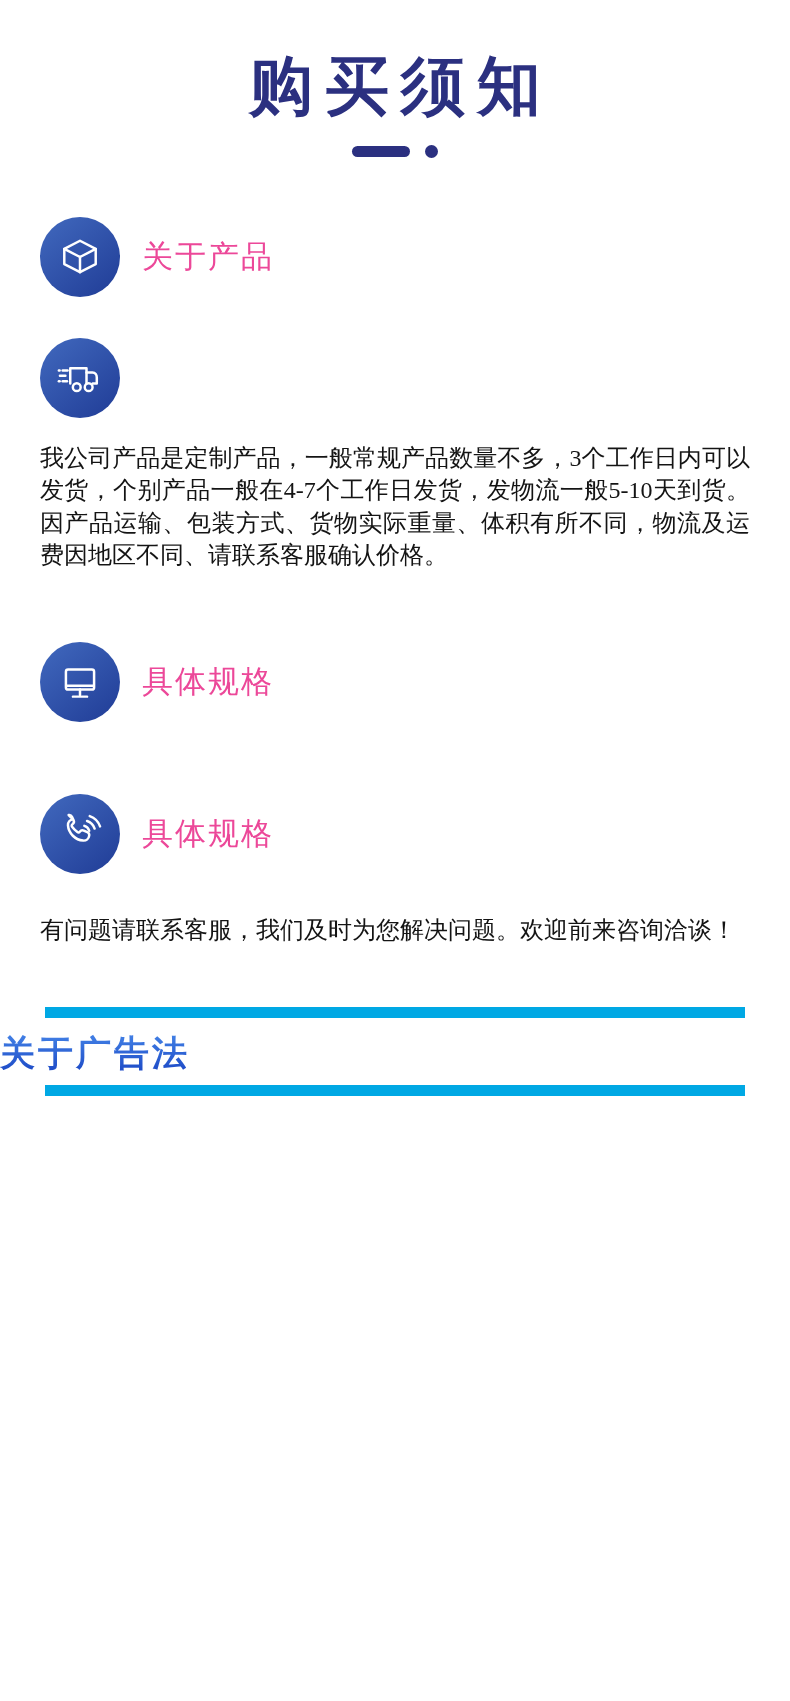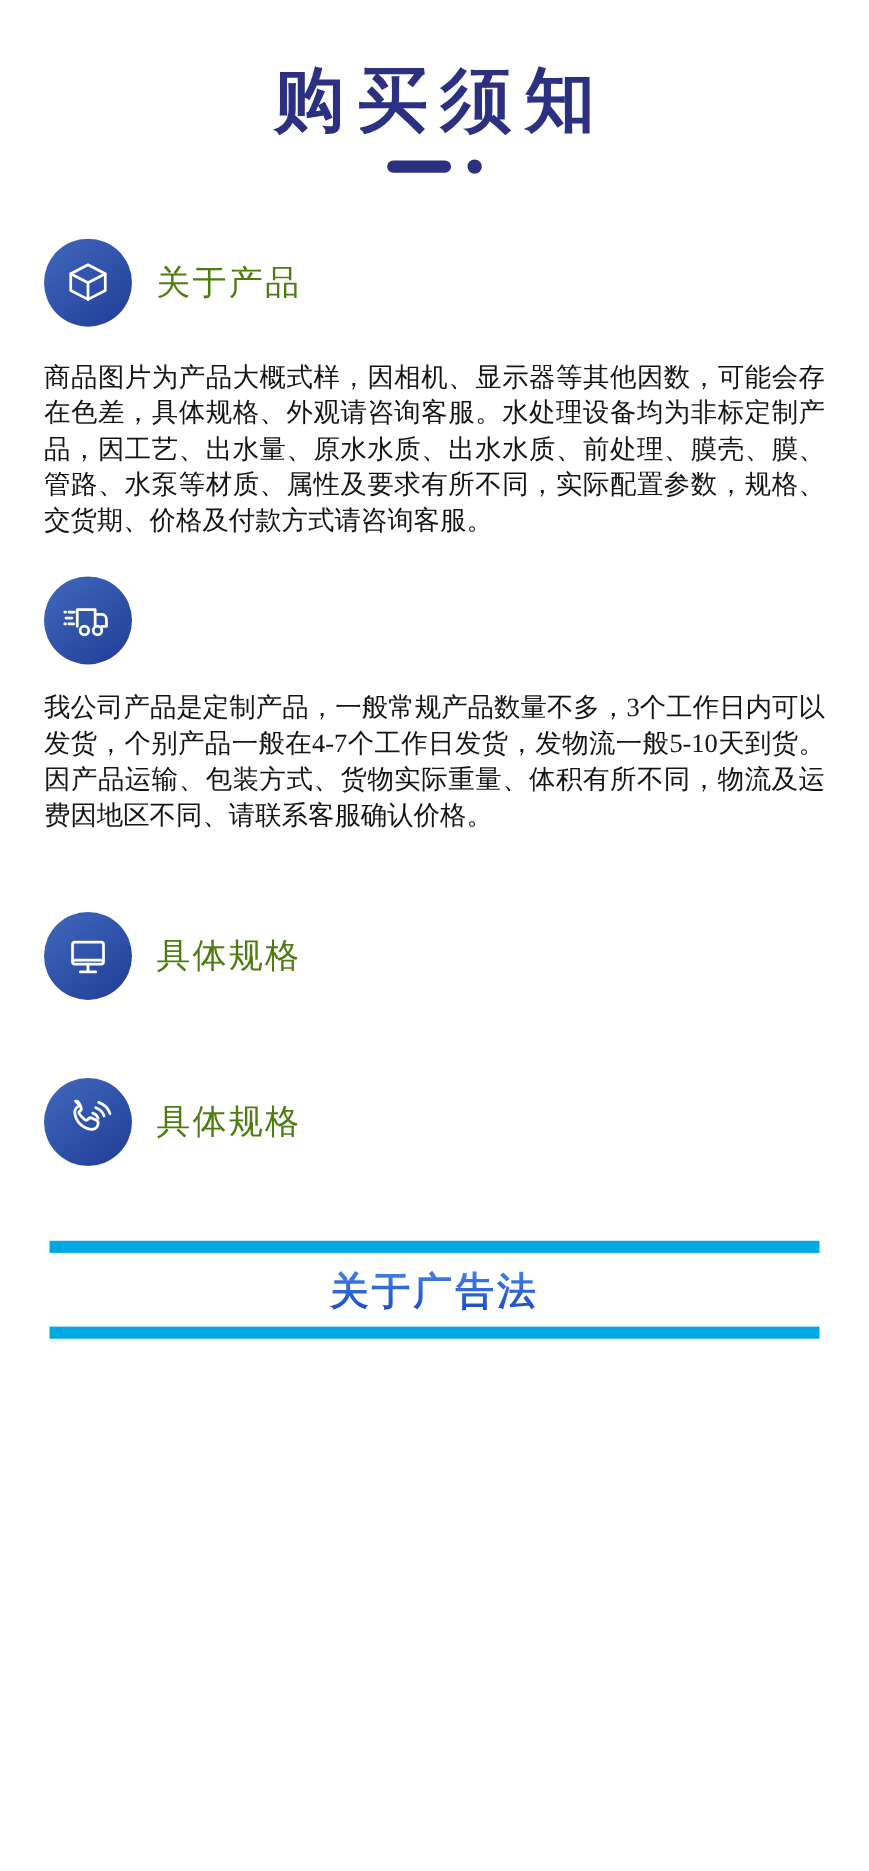--- a/index.html
+++ b/index.html
@@ -3,58 +3,58 @@
 <meta charset="utf-8">
 <style>
   html,body{margin:0;padding:0;}
   body{
     width:790px;height:1701px;background:#ffffff;overflow:hidden;
     font-family:"Liberation Sans","DejaVu Sans",sans-serif;
   }
   
   .title-wrap{padding-top:50px;text-align:center;}
   .page-title{
-    font-family:Liberation Sans, sans-serif;
+    font-family:Liberation Mono, monospace;
     font-weight:700;font-size:64px;line-height:1.3;color:#2B3080;
     letter-spacing:12px;margin:0;text-indent:12px;
   }
   .deco{margin-top:12px;display:flex;justify-content:center;align-items:center;gap:15px;}
   .deco-dash{width:58px;height:11px;border-radius:6px;background:#2B3080;}
   .deco-dot{width:13px;height:13px;border-radius:50%;background:#2B3080;}
 
   
   .content{margin:0 40px;}
   .sec-header{display:flex;align-items:center;gap:22px;}
   .icon-circle{
     width:80px;height:80px;border-radius:50%;flex:0 0 80px;
     background:linear-gradient(140deg,#4169BE 0%,#203C96 100%);
     display:flex;align-items:center;justify-content:center;
   }
   .icon-circle svg{width:52px;height:52px;display:block;}
   .icon-circle svg *{stroke:#ffffff;stroke-width:2.3;fill:none;stroke-linecap:round;stroke-linejoin:round;}
-  .sec-heading{font-size:31px;color:#4d7c0f;font-weight:500;letter-spacing:2px;}
+  .sec-heading{font-size:31px;color:#ec4899;font-weight:500;letter-spacing:2px;}
   .sec-body{
     font-family:"Liberation Serif","DejaVu Serif",serif;
     font-size:24px;line-height:32.5px;color:#141414;text-align:justify;
     margin:24px 0 0 0;
   }
   #sec-product{margin-top:52px;}
   #sec-logistics{margin-top:34px;}
   #sec-returns{margin-top:64px;}
   #sec-service{margin-top:58px;}
   #sec-service .sec-body{margin-top:33px;}
 
   
   .bar{height:11px;background:#00A8E4;margin:0 45px;}
   #bar-top{margin-top:61px;}
   #bar-bottom{margin-top:10px;}
 
   
   .ad-heading{
-    margin:13px 0 0 0;text-align:center;
+    margin:13px 0 0 0;text-align:left;
     font-size:35px;font-weight:700;letter-spacing:3px;line-height:1.25;
     background:linear-gradient(180deg,#4585E8 0%,#1A46C4 100%);
     -webkit-background-clip:text;background-clip:text;
     color:transparent;
   }
   .ad-body{
     font-family:"Liberation Serif","DejaVu Serif",serif;
     margin:17px 22px 0 22px;font-size:22.5px;line-height:25px;
     color:#111111;text-align:justify;
   }
@@ -76,21 +76,20 @@
     <div class="sec-header">
       <span class="icon-circle">
         <svg viewBox="0 0 48 48" aria-hidden="true">
           <path d="M24 9 L38.5 16.5 L24 24 L9.5 16.5 Z"></path>
           <path d="M9.5 16.5 V30.5 L24 38 V24"></path>
           <path d="M38.5 16.5 V30.5 L24 38"></path>
         </svg>
       </span>
       <h2 class="sec-heading">关于产品</h2>
     </div>
-    <p class="sec-body">商品图片为产品大概式样，因相机、显示器等其他因数，可能会存在色差，具体规格、外观请咨询客服。水处理设备均为非标定制产品，因工艺、出水量、原水水质、出水水质、前处理、膜壳、膜、管路、水泵等材质、属性及要求有所不同，实际配置参数，规格、交货期、价格及付款方式请咨询客服。</p>
   </section>
 
   <section class="section" id="sec-logistics">
     <div class="sec-header">
       <span class="icon-circle">
         <svg viewBox="0 0 48 48" aria-hidden="true">
           <path d="M15 29 V15 H30 V29"></path>
           <path d="M30 19 H35.5 C38.2 19 39.5 21.2 39.5 23.5 V29 H35.8"></path>
           <circle cx="21" cy="32.5" r="3.6"></circle>
           <circle cx="32" cy="32.5" r="3.6"></circle>
@@ -124,20 +123,21 @@
       <span class="icon-circle">
         <svg viewBox="0 0 48 48" aria-hidden="true">
           <path d="M17.5 10.5 c-2.8 0.4 -4.8 2.6 -4.6 5.6 0.5 7.2 6.8 13.5 14 14 3 0.2 5.2 -1.8 5.6 -4.6 0.2 -1.4 -0.5 -2.6 -1.8 -3.2 l-3.2 -1.5 c-1.3 -0.6 -2.8 -0.2 -3.6 1 -0.5 0.8 -1.5 1 -2.3 0.4 -1.9 -1.4 -3.5 -3 -4.9 -4.9 -0.6 -0.8 -0.4 -1.8 0.4 -2.3 1.2 -0.8 1.6 -2.3 1 -3.6 l-1.5 -3.2 c-0.6 -1.3 -1.8 -2 -3.1 -1.7 z"></path>
           <path d="M28 16.5 a6.5 6.5 0 0 1 4.5 4.5"></path>
           <path d="M30.5 12 a11 11 0 0 1 7 7"></path>
           <path d="M33 7.5 a15.5 15.5 0 0 1 9.5 9.5"></path>
         </svg>
       </span>
       <h2 class="sec-heading">具体规格</h2>
     </div>
+    <p class="sec-body">有问题请联系客服，我们及时为您解决问题。欢迎前来咨询洽谈！</p>
   </section>
 
 </main>
 
 <div class="bar" id="bar-top"></div>
 
 <section>
   <h2 class="ad-heading">关于广告法</h2>
 </section>
 

